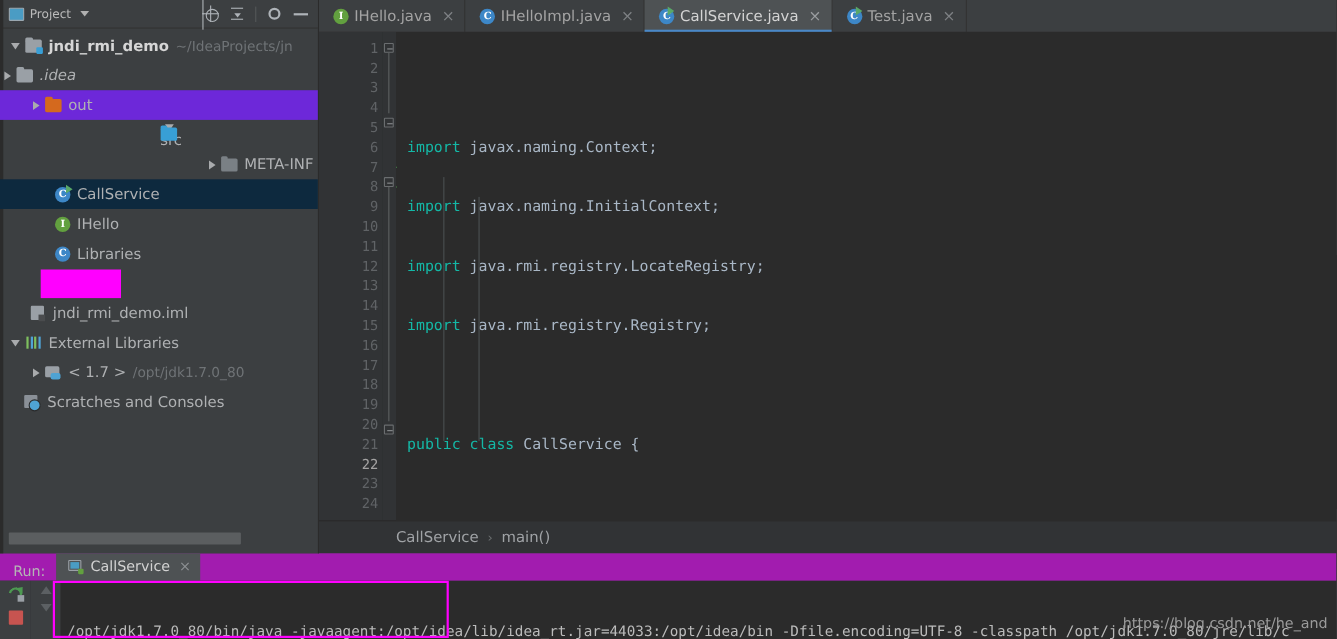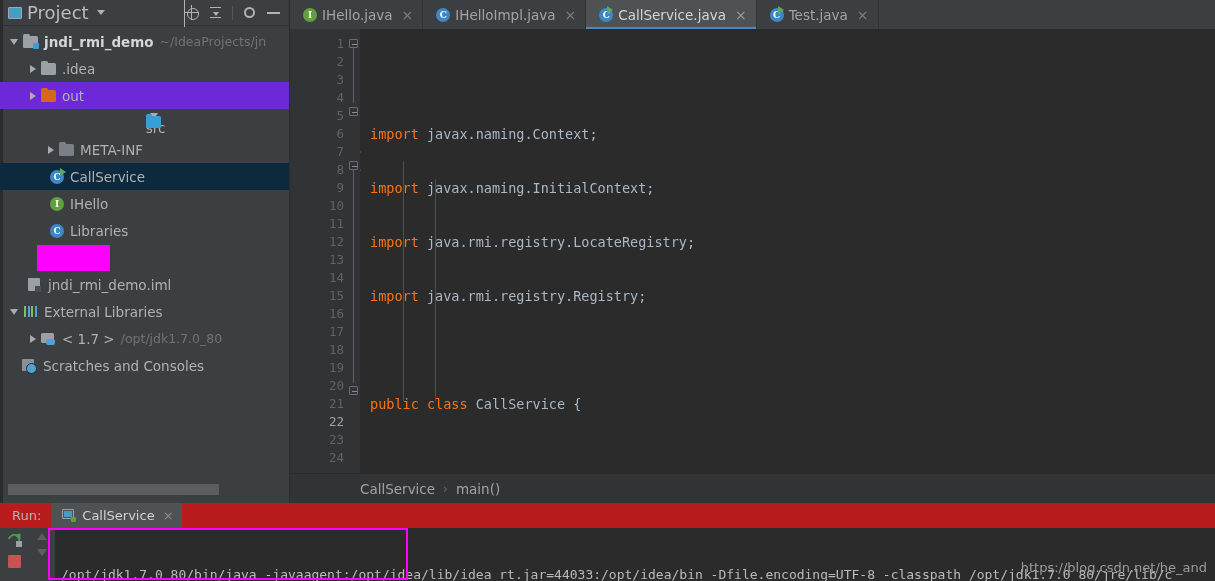--- a/index.html
+++ b/index.html
@@ -24,21 +24,21 @@
   }
   .panel-header {
     height: 26px; min-height: 26px;
     background: #3c3f41;
     display: flex; align-items: center;
     padding: 0 4px 0 8px;
     border-bottom: 1px solid #323232;
   }
   .panel-title {
     display: flex; align-items: center; gap: 5px;
-    font-size: 18px; color: #bbbbbb;
+    font-size: 11px; color: #bbbbbb;
   }
   .proj-icon {
     width: 14px; height: 12px;
     border: 1.5px solid #9aa7b0;
     border-radius: 1px;
     background: #4a9cc4;
     display: inline-block;
   }
   .caret-down {
     width: 0; height: 0;
@@ -175,33 +175,33 @@
   }
   .fold-box::after { content:""; position:absolute; left:1.5px; top:3.5px; width:5px; height:1px; background:#8a8d8f; }
   .fold-line { position:absolute; left:5px; width:1px; background:#5e6163; }
 
   .code {
     flex:1; padding:6px 0 0 10px; position:relative; min-width:0;
     font-family:"DejaVu Sans Mono", monospace; font-size:13.5px;
     color:#a9b7c6; white-space:pre; overflow:hidden; line-height:18px;
   }
   .cl { height:18px; line-height:18px; }
-  .kw { color:#f97316; }
+  .kw { color:#14b8a6; }
   .indent-guide { position:absolute; width:1px; background:#4b5052; }
 
   .breadcrumb {
     height:30px; min-height:30px; background:#313335;
     display:flex; align-items:center; padding-left:70px; gap:8px;
     font-size:13.5px; color:#a0a3a6; border-top:1px solid #2b2b2b;
   }
   .crumb-sep { color:#6b6e70; font-size:12px; }
 
   
   .run-panel { height:78px; background:#3c3f41; display:flex; flex-direction:column; }
-  .run-tabbar { height:25px; min-height:25px; display:flex; align-items:center; background:#b91c1c; }
+  .run-tabbar { height:25px; min-height:25px; display:flex; align-items:flex-end; background:#a21caf; }
   .run-label { font-size:13px; color:#b5b5b5; padding:0 10px 0 12px; }
   .run-tab {
     display:flex; align-items:center; gap:6px; height:25px; padding:0 8px 0 10px;
     background:#4e5254; font-size:13px; color:#d2d2d2; position:relative;
   }
   .run-tab-ic { width:15px; height:13px; position:relative; }
   .run-tab-ic .sq { position:absolute; left:1px; top:0; width:12px;height:10px; border:1.6px solid #9aa0a6; border-radius:1px;}
   .run-tab-ic .sq2 { position:absolute; left:3px; top:2px; width:8px;height:6px; background:#4a9cc4; }
   .run-tab-ic .dot { position:absolute; right:0px; bottom:0px; width:5px;height:5px; background:#62a03f; border-radius:1px; }
   .run-tab-x { color:#8d9093; font-size:13px; margin-left:2px; }
@@ -278,21 +278,21 @@
         <div class="tree-row" style="padding-left:8px;">
           <span class="arrow down"></span>
           <span class="ticon">
             <span class="folder gray"></span>
               <span class="mod-badge"></span>
           </span>
           <span class="tname bold">jndi_rmi_demo</span>
           <span class="tpath">~/IdeaProjects/jn</span>
         </div>
 
-        <div class="tree-row" style="padding-left:26px;">
+        <div class="tree-row" style="font-style:italic;">
           <span class="arrow right"></span>
           <span class="ticon">
               <span class="folder gray"></span>
             </span>
           <span class="tname">.idea</span>
         </div>
 
         <div class="tree-row hl" style="padding-left:26px;">
           <span class="arrow right"></span>
           <span class="ticon">
@@ -302,21 +302,21 @@
         </div>
 
         <div class="tree-row" style="padding-left:26px;flex-direction:column;">
           <span class="arrow down"></span>
           <span class="ticon">
               <span class="folder blue"></span>
             </span>
           <span class="tname">src</span>
         </div>
 
-        <div class="tree-row" style="padding-left:44px;">
+        <div class="tree-row" style="padding-left:44px;justify-content:flex-end;">
           <span class="arrow right"></span>
           <span class="ticon">
               <span class="folder darkgray"></span>
             </span>
           <span class="tname">META-INF</span>
         </div>
 
         <div class="tree-row sel" style="padding-left:48px;">
           <span class="ticon">
             <span class="circ blue">C</span>

